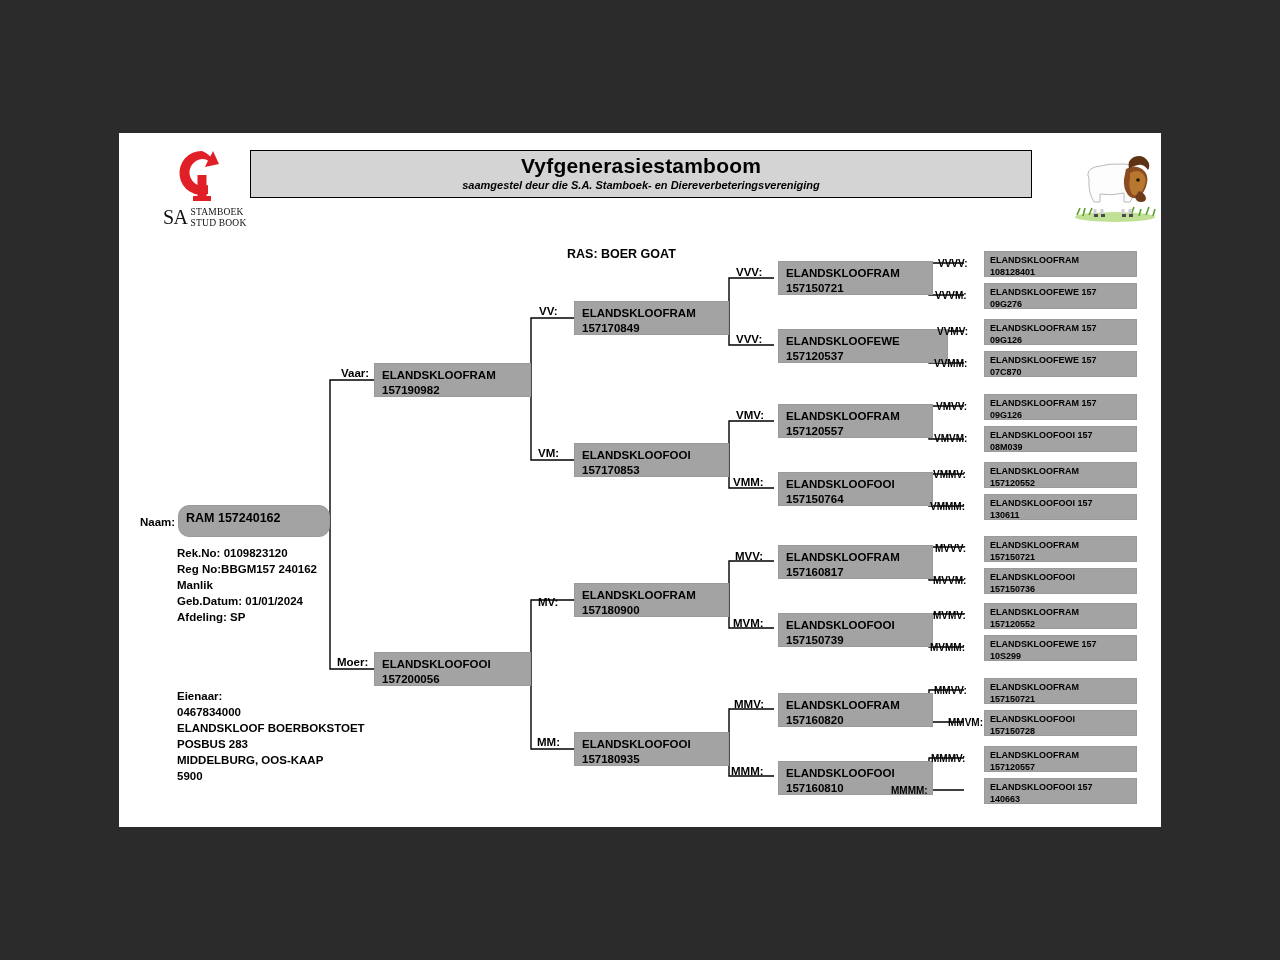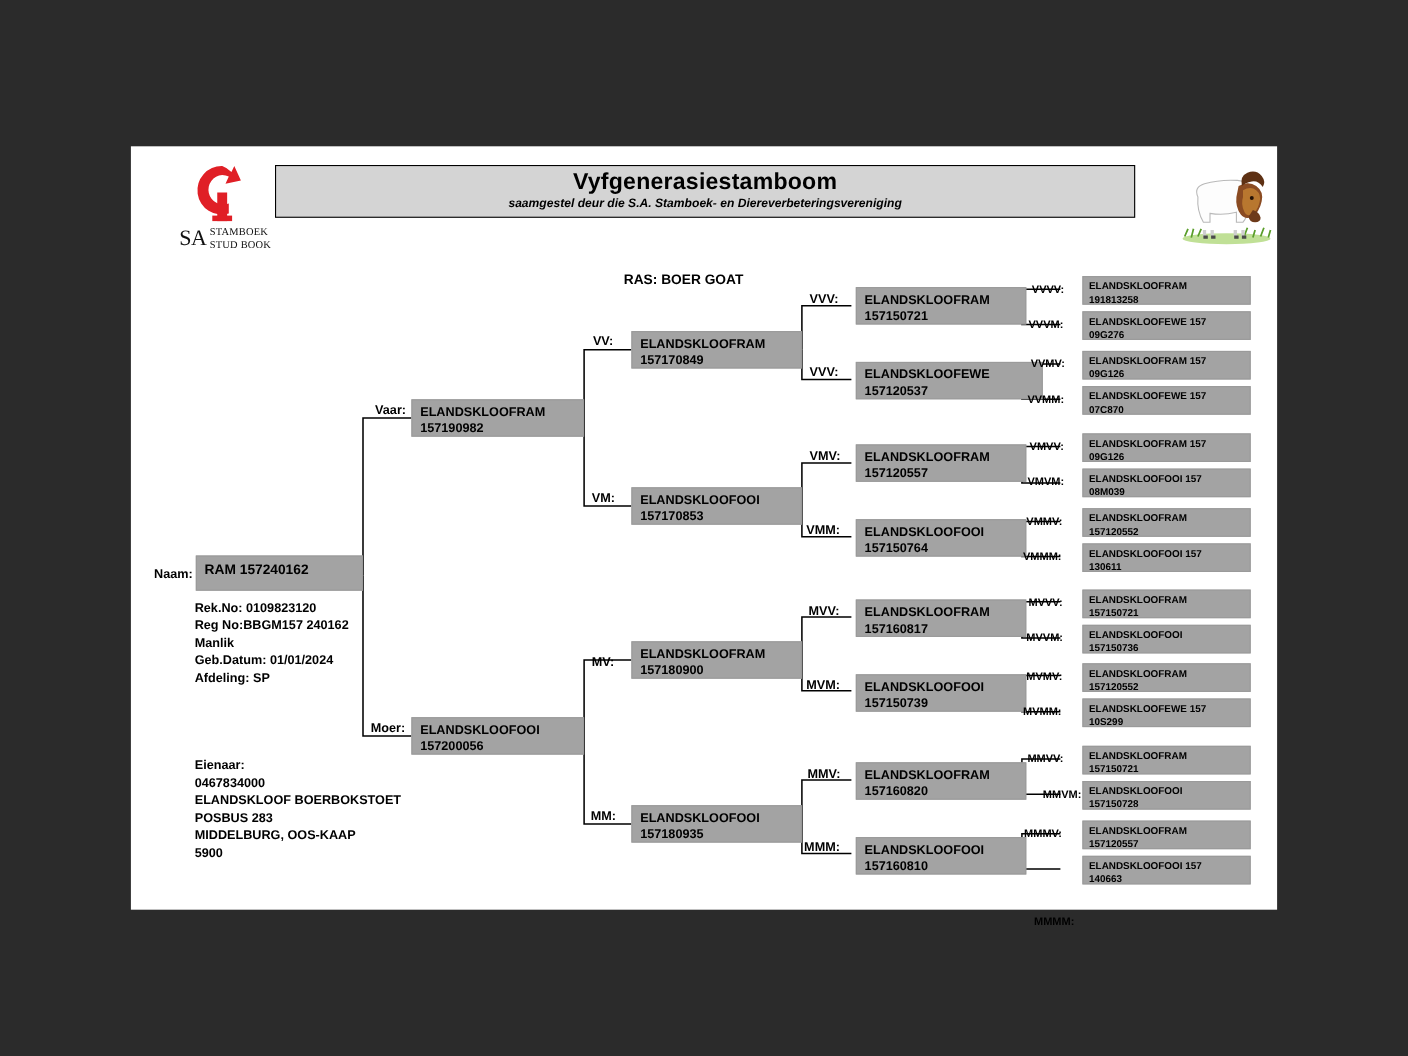--- a/index.html
+++ b/index.html
@@ -43,21 +43,21 @@
 
   
   .nbox {
     position: absolute;
     background: #a3a3a3;
     border: 1px solid #9a9a9a;
     padding: 4px 6px 3px 7px;
     color: #000;
   }
   .nbox .ln { font-weight: bold; white-space: nowrap; }
-  .g1 { font-size: 12.5px; }
+  .g1 { font-size: 12.5px; border-radius: 11px; }
   .g1 .ln { line-height: 16px; }
   .g2, .g3, .g4 { font-size: 11.5px; }
   .g2 .ln, .g3 .ln, .g4 .ln { line-height: 15px; }
   .g5 { font-size: 9px; padding: 3px 4px 2px 5px; }
   .g5 .ln { line-height: 11.5px; }
 
   .lbl { position: absolute; font-size: 11.5px; font-weight: bold; color: #000; white-space: nowrap; }
   .lbl-sm { position: absolute; font-size: 10px; font-weight: bold; color: #000; white-space: nowrap; }
 
   
@@ -234,21 +234,21 @@
   </div>
   <div class="lbl" style="left:612px; top:632px;">MMM:</div>
   <div class="nbox g4" style="left:659px; top:628px; width:155px; height:34px;">
     <div class="ln">ELANDSKLOOFOOI</div>
     <div class="ln">157160810</div>
   </div>
 
   <div class="lbl-sm" style="left:819px; top:125px;">VVVV:</div>
   <div class="nbox g5" style="left:865px; top:118px; width:153px; height:26px;">
     <div class="ln">ELANDSKLOOFRAM</div>
-    <div class="ln">191813258</div>
+    <div class="ln">108128401</div>
   </div>
   <div class="lbl-sm" style="left:816px; top:157px;">VVVM:</div>
   <div class="nbox g5" style="left:865px; top:150px; width:153px; height:26px;">
     <div class="ln">ELANDSKLOOFEWE 157</div>
     <div class="ln">09G276</div>
   </div>
   <div class="lbl-sm" style="left:818px; top:193px;">VVMV:</div>
   <div class="nbox g5" style="left:865px; top:186px; width:153px; height:26px;">
     <div class="ln">ELANDSKLOOFRAM 157</div>
     <div class="ln">09G126</div>
@@ -309,19 +309,19 @@
   <div class="lbl-sm" style="left:813px; top:584px;margin-left:16px;">MMVM:</div>
   <div class="nbox g5" style="left:865px; top:577px; width:153px; height:26px;">
     <div class="ln">ELANDSKLOOFOOI</div>
     <div class="ln">157150728</div>
   </div>
   <div class="lbl-sm" style="left:812px; top:620px;">MMMV:</div>
   <div class="nbox g5" style="left:865px; top:613px; width:153px; height:26px;">
     <div class="ln">ELANDSKLOOFRAM</div>
     <div class="ln">157120557</div>
   </div>
-  <div class="lbl-sm" style="left:821px; top:652px;margin-top:48px;">MMMM:</div>
+  <div class="lbl-sm" style="left:772px; top:652px;">MMMM:</div>
   <div class="nbox g5" style="left:865px; top:645px; width:153px; height:26px;">
     <div class="ln">ELANDSKLOOFOOI 157</div>
     <div class="ln">140663</div>
   </div>
 
 </div>
 
 </body></html>

